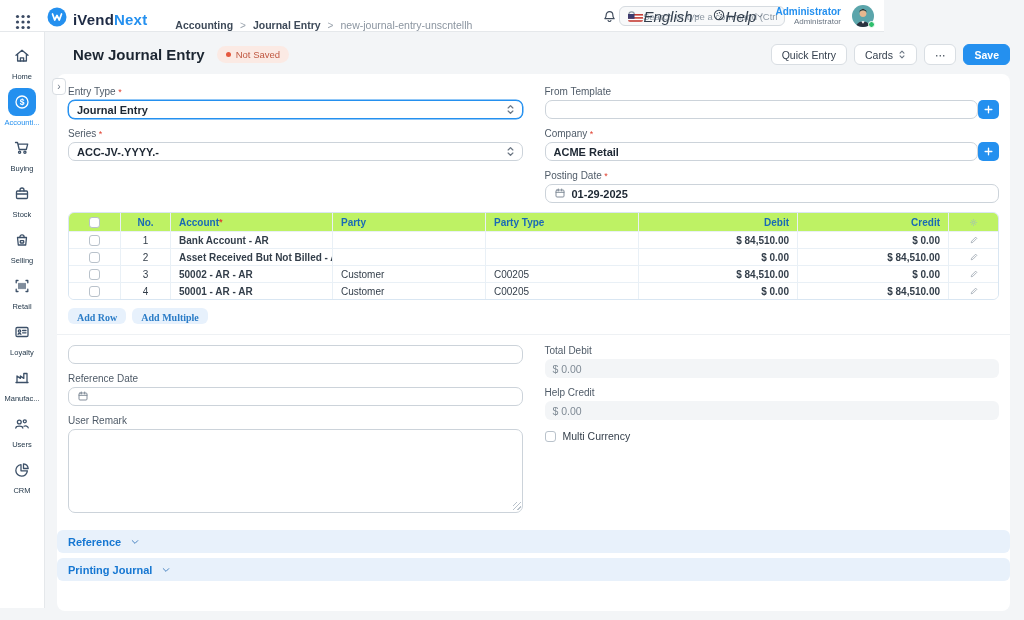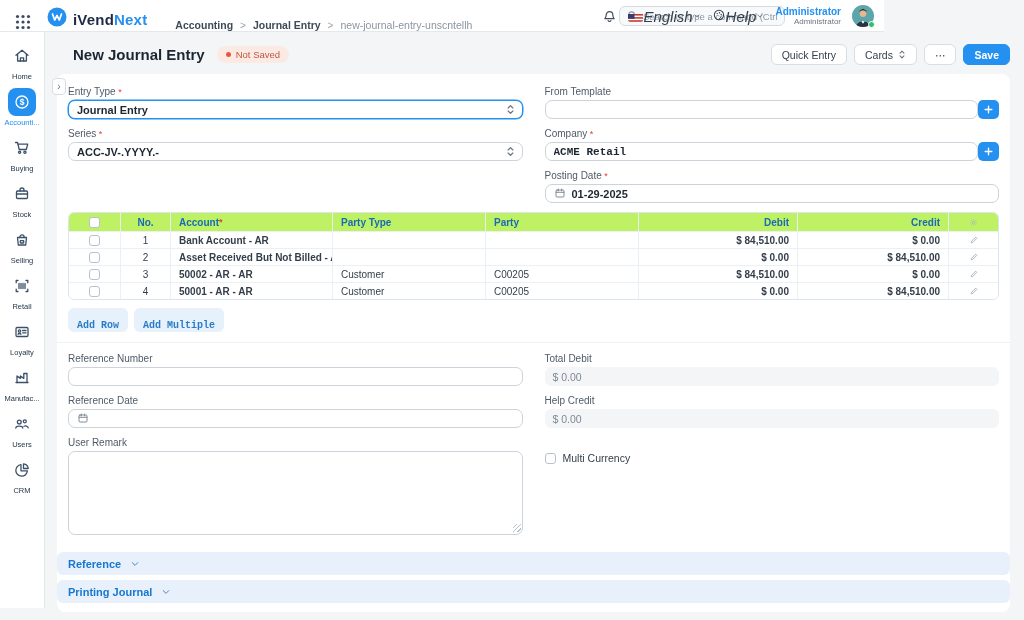--- a/index.html
+++ b/index.html
@@ -53,21 +53,21 @@
   .card-inner { padding:12px 11px 0 11px; }
 
   .form-grid { display:grid; grid-template-columns:1fr 1fr; column-gap:22px; }
   .field { margin-bottom:9px; }
   .field-label { font-size:10px; color:#4f5b68; margin-bottom:3px; }
   .req::after { content:" *"; color:#e03e2d; font-size:9px; }
   .control { position:relative; height:19px; border:1px solid #ccd3da; border-radius:7px; background:#fff; display:flex; align-items:center; padding:0 8px; font-size:11px; font-weight:bold; color:#1d2733; cursor:pointer; }
   .control.focused { border:1px solid #2490ef; box-shadow:0 0 0 .5px #2490ef; }
   .control input { border:none; outline:none; width:100%; font-size:11px; font-weight:bold; color:#1d2733; background:transparent; font-family:inherit; }
   .control .stepper { position:absolute; right:7px; color:#6b7683; }
-  .with-plus { display:flex; gap:0;font-family:Liberation Mono, monospace; }
+  .with-plus { display:flex; gap:0; }
   .with-plus .control { flex:1; }
   .plus-btn { width:21px; height:19px; background:#2490ef; border:none; border-radius:5px; color:#fff; display:flex; align-items:center; justify-content:center; cursor:pointer; }
   .cal-icon { color:#7b8793; margin-right:6px; flex:none; }
 
   
   .table-label { font-size:10px; color:#4f5b68; margin-top:12px; margin-bottom:4px; }
   .grid-table { border:1px solid #d9e6f2; border-radius:6px; overflow:hidden; }
   .trow { display:grid; grid-template-columns:52px 50px 162px 153px 153px 159px 151px 1fr; }
   .trow > div { border-right:1px solid #e9f0f6; height:16px; display:flex; align-items:center; padding:0 8px; font-size:10px; color:#333e4a; overflow:hidden; white-space:nowrap; }
   .trow > div:last-child { border-right:none; }
@@ -75,29 +75,29 @@
   .trow:not(.thead) { border-top:1px solid #e9f0f6; background:#fff; }
   .c-center { justify-content:center; }
   .c-right { justify-content:flex-end; }
   .cell-account { font-weight:bold; color:#1d2733; }
   .cell-amt { font-weight:bold; color:#1d2733; }
   .cb { width:11px; height:11px; border:1px solid #b9c2cb; border-radius:3px; background:#fff; cursor:pointer; flex:none; }
   .pencil { color:#98a2ad; cursor:pointer; display:flex; }
   .gear { color:#9fb4c6; cursor:pointer; display:flex; }
 
   .table-actions { display:flex; gap:6px; margin-top:8px; }
-  .soft-btn { background:#e7f1fc; color:#2a7cc7; border:none; border-radius:6px; height:16px; padding:12px 9px; font-size:10px; font-weight:bold; cursor:pointer; font-family:Liberation Mono, monospace; }
+  .soft-btn { background:#e7f1fc; color:#2a7cc7; border:none; border-radius:6px; height:16px; padding:4px 9px; font-size:10px; font-weight:bold; cursor:pointer; font-family:Liberation Serif, serif; }
 
   .divider { border-top:1px solid #eef1f4; margin:10px -11px 10px -11px; }
 
   .ro-field { height:19px; border-radius:6px; background:#f3f5f7; display:flex; align-items:center; padding:0 8px; font-size:10.5px; color:#7f8a95; }
   textarea.remark { width:100%; height:84px; border:1px solid #ccd3da; border-radius:7px; resize:none; outline:none; font-family:inherit; font-size:11px; padding:5px 8px; display:block; }
   .remark-wrap { position:relative; }
   .resize-grip { position:absolute; right:2px; bottom:3px; width:8px; height:8px; background:repeating-linear-gradient(-45deg, transparent 0 2px, #b9c2cb 2px 3px); cursor:nwse-resize; }
-  .check-row { display:flex; align-items:center; gap:7px; margin-top:24px; cursor:pointer; }
+  .check-row { display:flex; align-items:center; gap:7px; margin-top:10px; cursor:pointer; }
   .check-row span { font-size:10.5px; color:#333e4a; }
 
   
   .sections { padding:8px 0 4px 0; }
   .section-bar { height:23px; background:#e8f1fb; border-radius:6px; display:flex; align-items:center; gap:9px; padding:0 11px; margin-bottom:5px; cursor:pointer; }
   .section-bar span { font-size:11px; font-weight:bold; color:#1677d2; }
   .section-bar svg { color:#4b85c2; }
 </style>
 </head>
 <body>
@@ -384,22 +384,22 @@
         </div>
       </div>
 
       <div class="grid-table">
         <div class="trow thead">
           <div class="c-center">
               <span class="cb"></span>
             </div>
           <div class="c-center">No.</div>
           <div class="req">Account</div>
+          <div>Party</div>
           <div>Party Type</div>
-          <div>Party</div>
           <div class="c-right">Debit</div>
           <div class="c-right">Credit</div>
           <div class="c-center">
               <span class="gear">
                 <svg width="11" height="11" viewBox="0 0 18 18" fill="none" stroke="currentColor" stroke-width="1.3">
                   <circle cx="9" cy="9" r="2.2"></circle>
                   <path d="M9 3.6v1.6M9 12.8v1.6M3.6 9h1.6M12.8 9h1.6M5.2 5.2l1.1 1.1M11.7 11.7l1.1 1.1M12.8 5.2l-1.1 1.1M6.3 11.7l-1.1 1.1"></path>
                 </svg>
               </span>
             </div>
@@ -480,21 +480,20 @@
       <div class="table-actions">
         <button class="soft-btn">Add Row</button>
         <button class="soft-btn">Add Multiple</button>
       </div>
 
       <div class="divider"></div>
 
       <div class="form-grid">
         <div>
           <div class="field">
-            <div class="field-label">Reference Number</div>
             <div class="control">
                 <input type="text" value="" style="">
               </div>
           </div>
           <div class="field">
             <div class="field-label">Reference Date</div>
             <div class="control">
               <span class="cal-icon"><svg width="12" height="12" viewBox="0 0 18 18" fill="none" stroke="currentColor" stroke-width="1.4" stroke-linecap="round">
                     <rect x="3" y="4.5" width="12" height="10.5" rx="1.5"></rect>
                     <path d="M3 8h12M6.5 3v3M11.5 3v3"></path>

